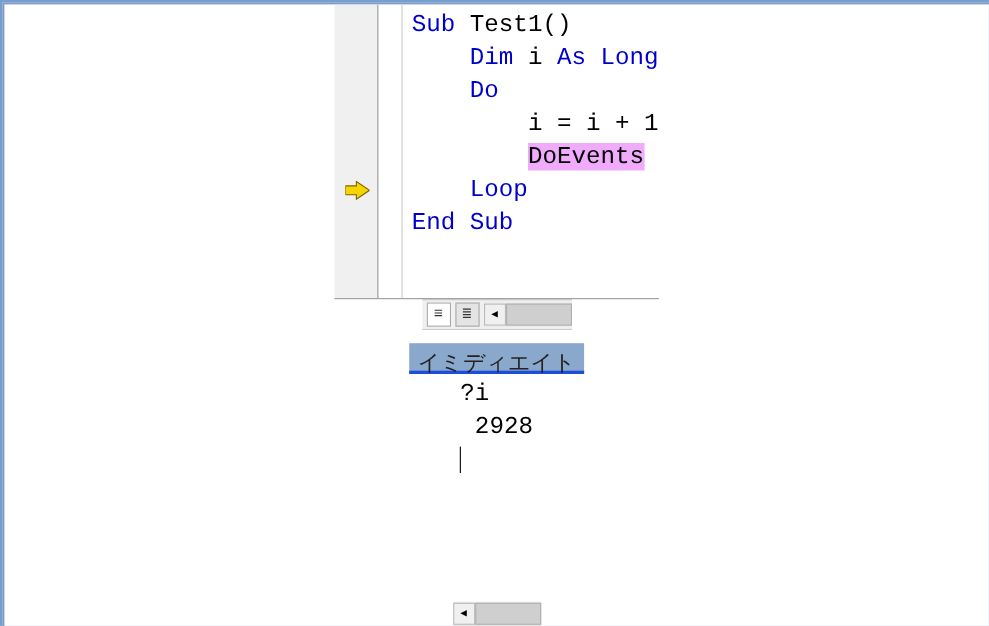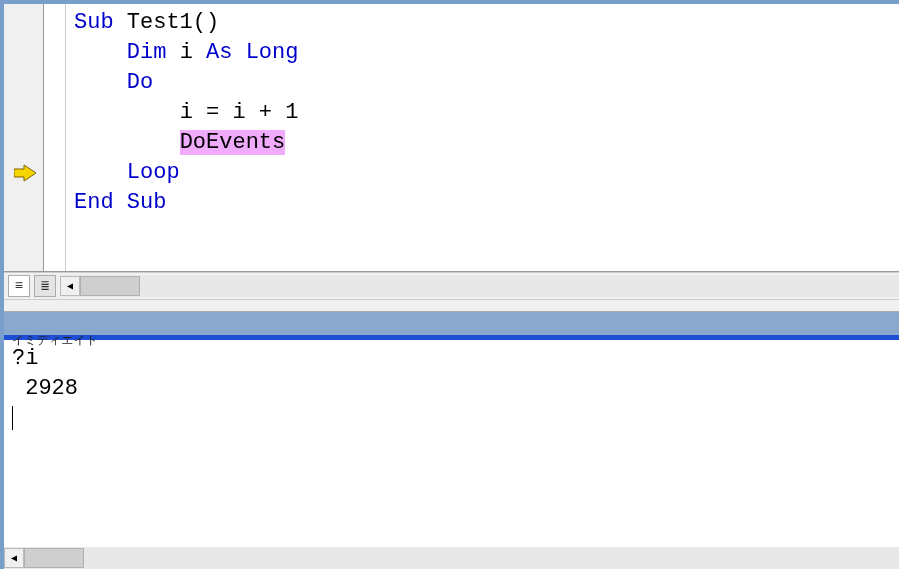--- a/index.html
+++ b/index.html
@@ -5,21 +5,21 @@
   * { box-sizing: border-box; }
   html, body {
     margin: 0; padding: 0;
     width: 899px; height: 569px;
     font-family: "Courier New", "MS Gothic", monospace;
     font-size: 22px;
     background: #fff;
     border: 2px solid #7a9ecc;
     overflow: hidden;
   }
-  .outer { width: 100%; height: 100%; display:flex; flex-direction:column; }
+  .outer { width: 100%; height: 100%; display:flex; flex-direction:column;align-items:center; }
   .code-area {
     display:flex;
     flex: 0 0 268px;
     border-bottom: 1px solid #999;
     position: relative;
     overflow: hidden;
   }
   .gutter {
     width: 40px;
     background: #f0f0f0;
@@ -86,23 +86,23 @@
   .spacer-bar {
     height: 12px;
     background: #f0f0f0;
     border-bottom: 1px solid #aaa;
   }
   .immediate-header {
     height: 28px;
     background: #8aa8cc;
     color: #222;
     font-family: "MS PGothic","Meiryo",sans-serif;
-    font-size: 12px;
-    padding: 20px 8px 0 8px;
-    border-bottom: 5px solid #1d4ed8;
+    font-size: 20px;
+    padding: 4px 8px 0 8px;
+    border-bottom: 3px solid #1d4ed8;
   }
   .immediate-body {
     flex:1;
     white-space: pre;
     line-height: 30px;
     padding: 4px 8px;
     position:relative;
     overflow:hidden;
   }
   .cursor {

